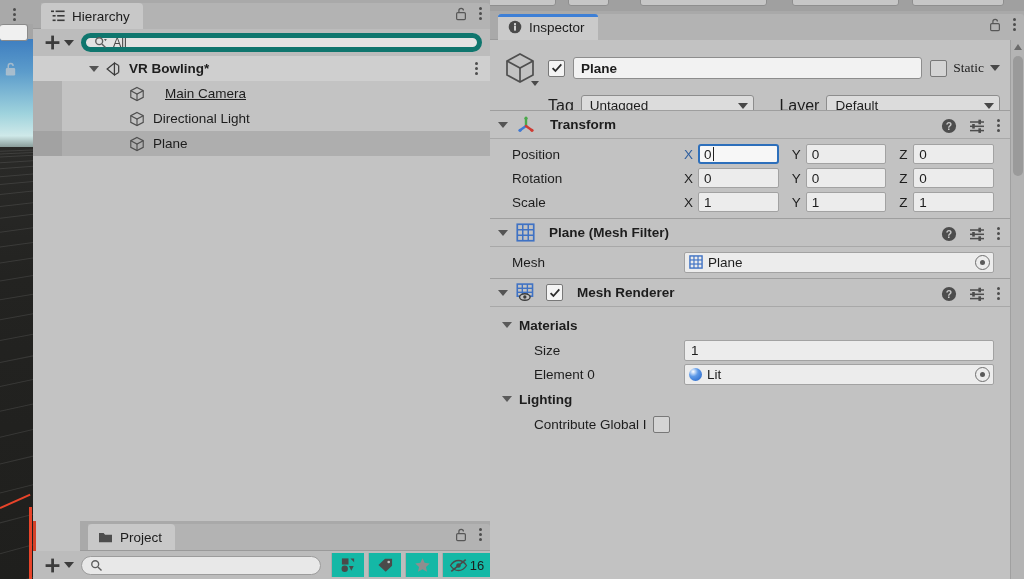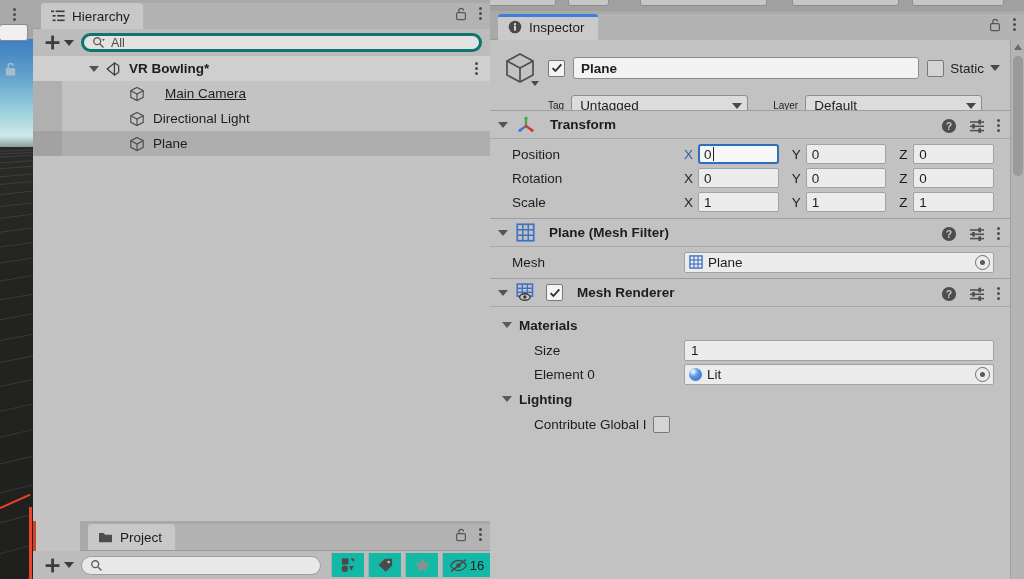--- a/index.html
+++ b/index.html
@@ -95,21 +95,21 @@
   .hier-toolbar {
     position: relative; height: 27px; background: #bcbcbc;
     display: flex; align-items: center; padding: 0 8px; gap: 4px;
   }
   .plusbtn {
     display: flex; align-items: center; gap: 3px;
     padding: 1px 3px; cursor: default;
   }
   .searchfield {
     flex: 1; height: 19px; background: #e3e3e3;
-    border: 3px solid #0f766e; border-radius: 10px;
+    border: 5px solid #0f766e; border-radius: 10px;
     display: flex; align-items: center; padding: 0 8px; gap: 6px;
     font-size: 12.5px; color: #4a4a4a;
   }
   .tree { position: absolute; left: 0; top: 56px; right: 0; bottom: 0; background: #c3c3c3; }
   .tree-row {
     position: relative; height: 25px;
     display: flex; align-items: center;
     padding-left: 8px; font-size: 13.5px;
     white-space: nowrap;
   }
@@ -192,27 +192,27 @@
     display: flex; align-items: center; justify-content: center;
     flex: 0 0 17px;
   }
   .cbox.off { background: #d4d4d4; }
   .namefield {
     flex: 1; height: 22px; background: #f2f2f2;
     border: 1px solid #8d8d8d; border-radius: 3px;
     display: flex; align-items: center; padding: 0 7px;
     font-weight: bold; font-size: 13.5px;
   }
-  .static-wrap { display: flex; align-items: center; gap: 6px; flex: 0 0 auto; }
+  .static-wrap { display: flex; align-items: center; gap: 6px; flex: 0 0 auto; font-family: Liberation Serif, serif; }
   .static-wrap .lbl { font-size: 13.5px; }
   .go-row2 {
     display: flex; align-items: center; gap: 7px;
     margin-top: 7px; padding-left: 48px;
   }
-  .fieldlabel { font-size: 10px; }
+  .fieldlabel { font-size: 16px; }
   .dropdown {
     height: 21px; background: #dcdcdc;
     border: 1px solid #8d8d8d; border-radius: 3px;
     display: flex; align-items: center; justify-content: space-between;
     padding: 0 5px 0 8px; font-size: 13.5px;
   }
   .caret {
     width: 0; height: 0;
     border-left: 5px solid transparent; border-right: 5px solid transparent;
     border-top: 6px solid #484848;

